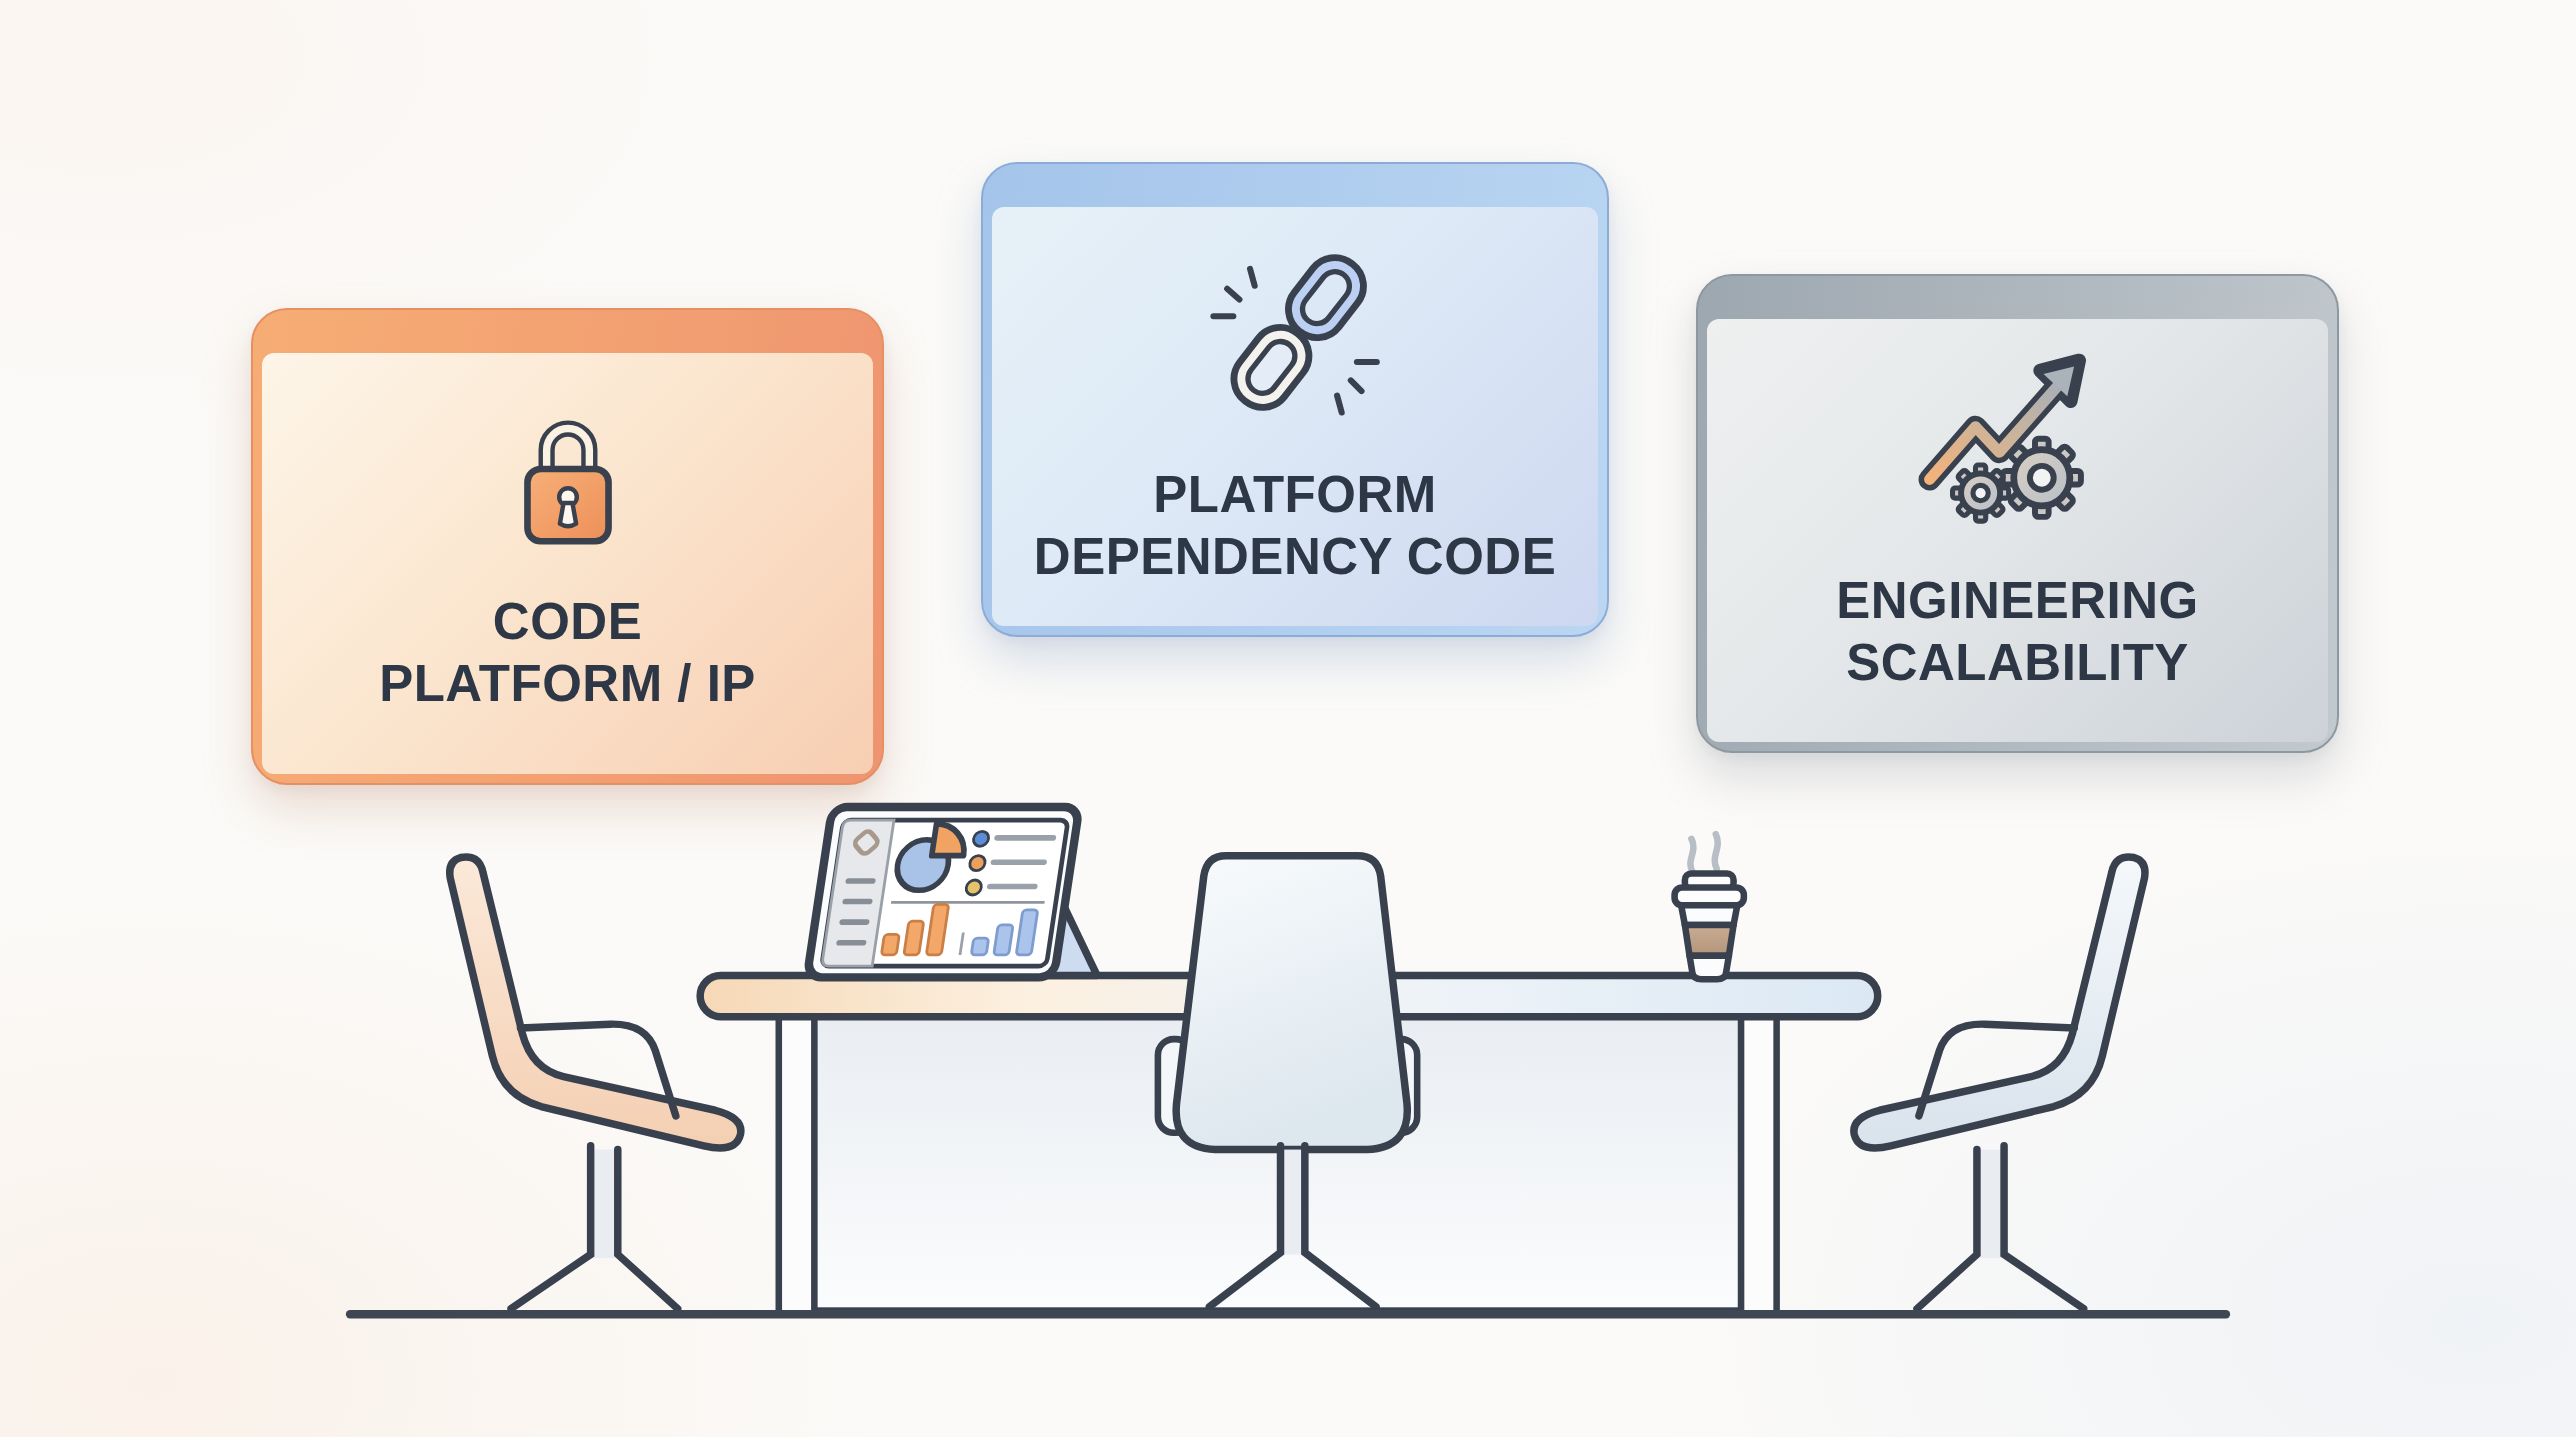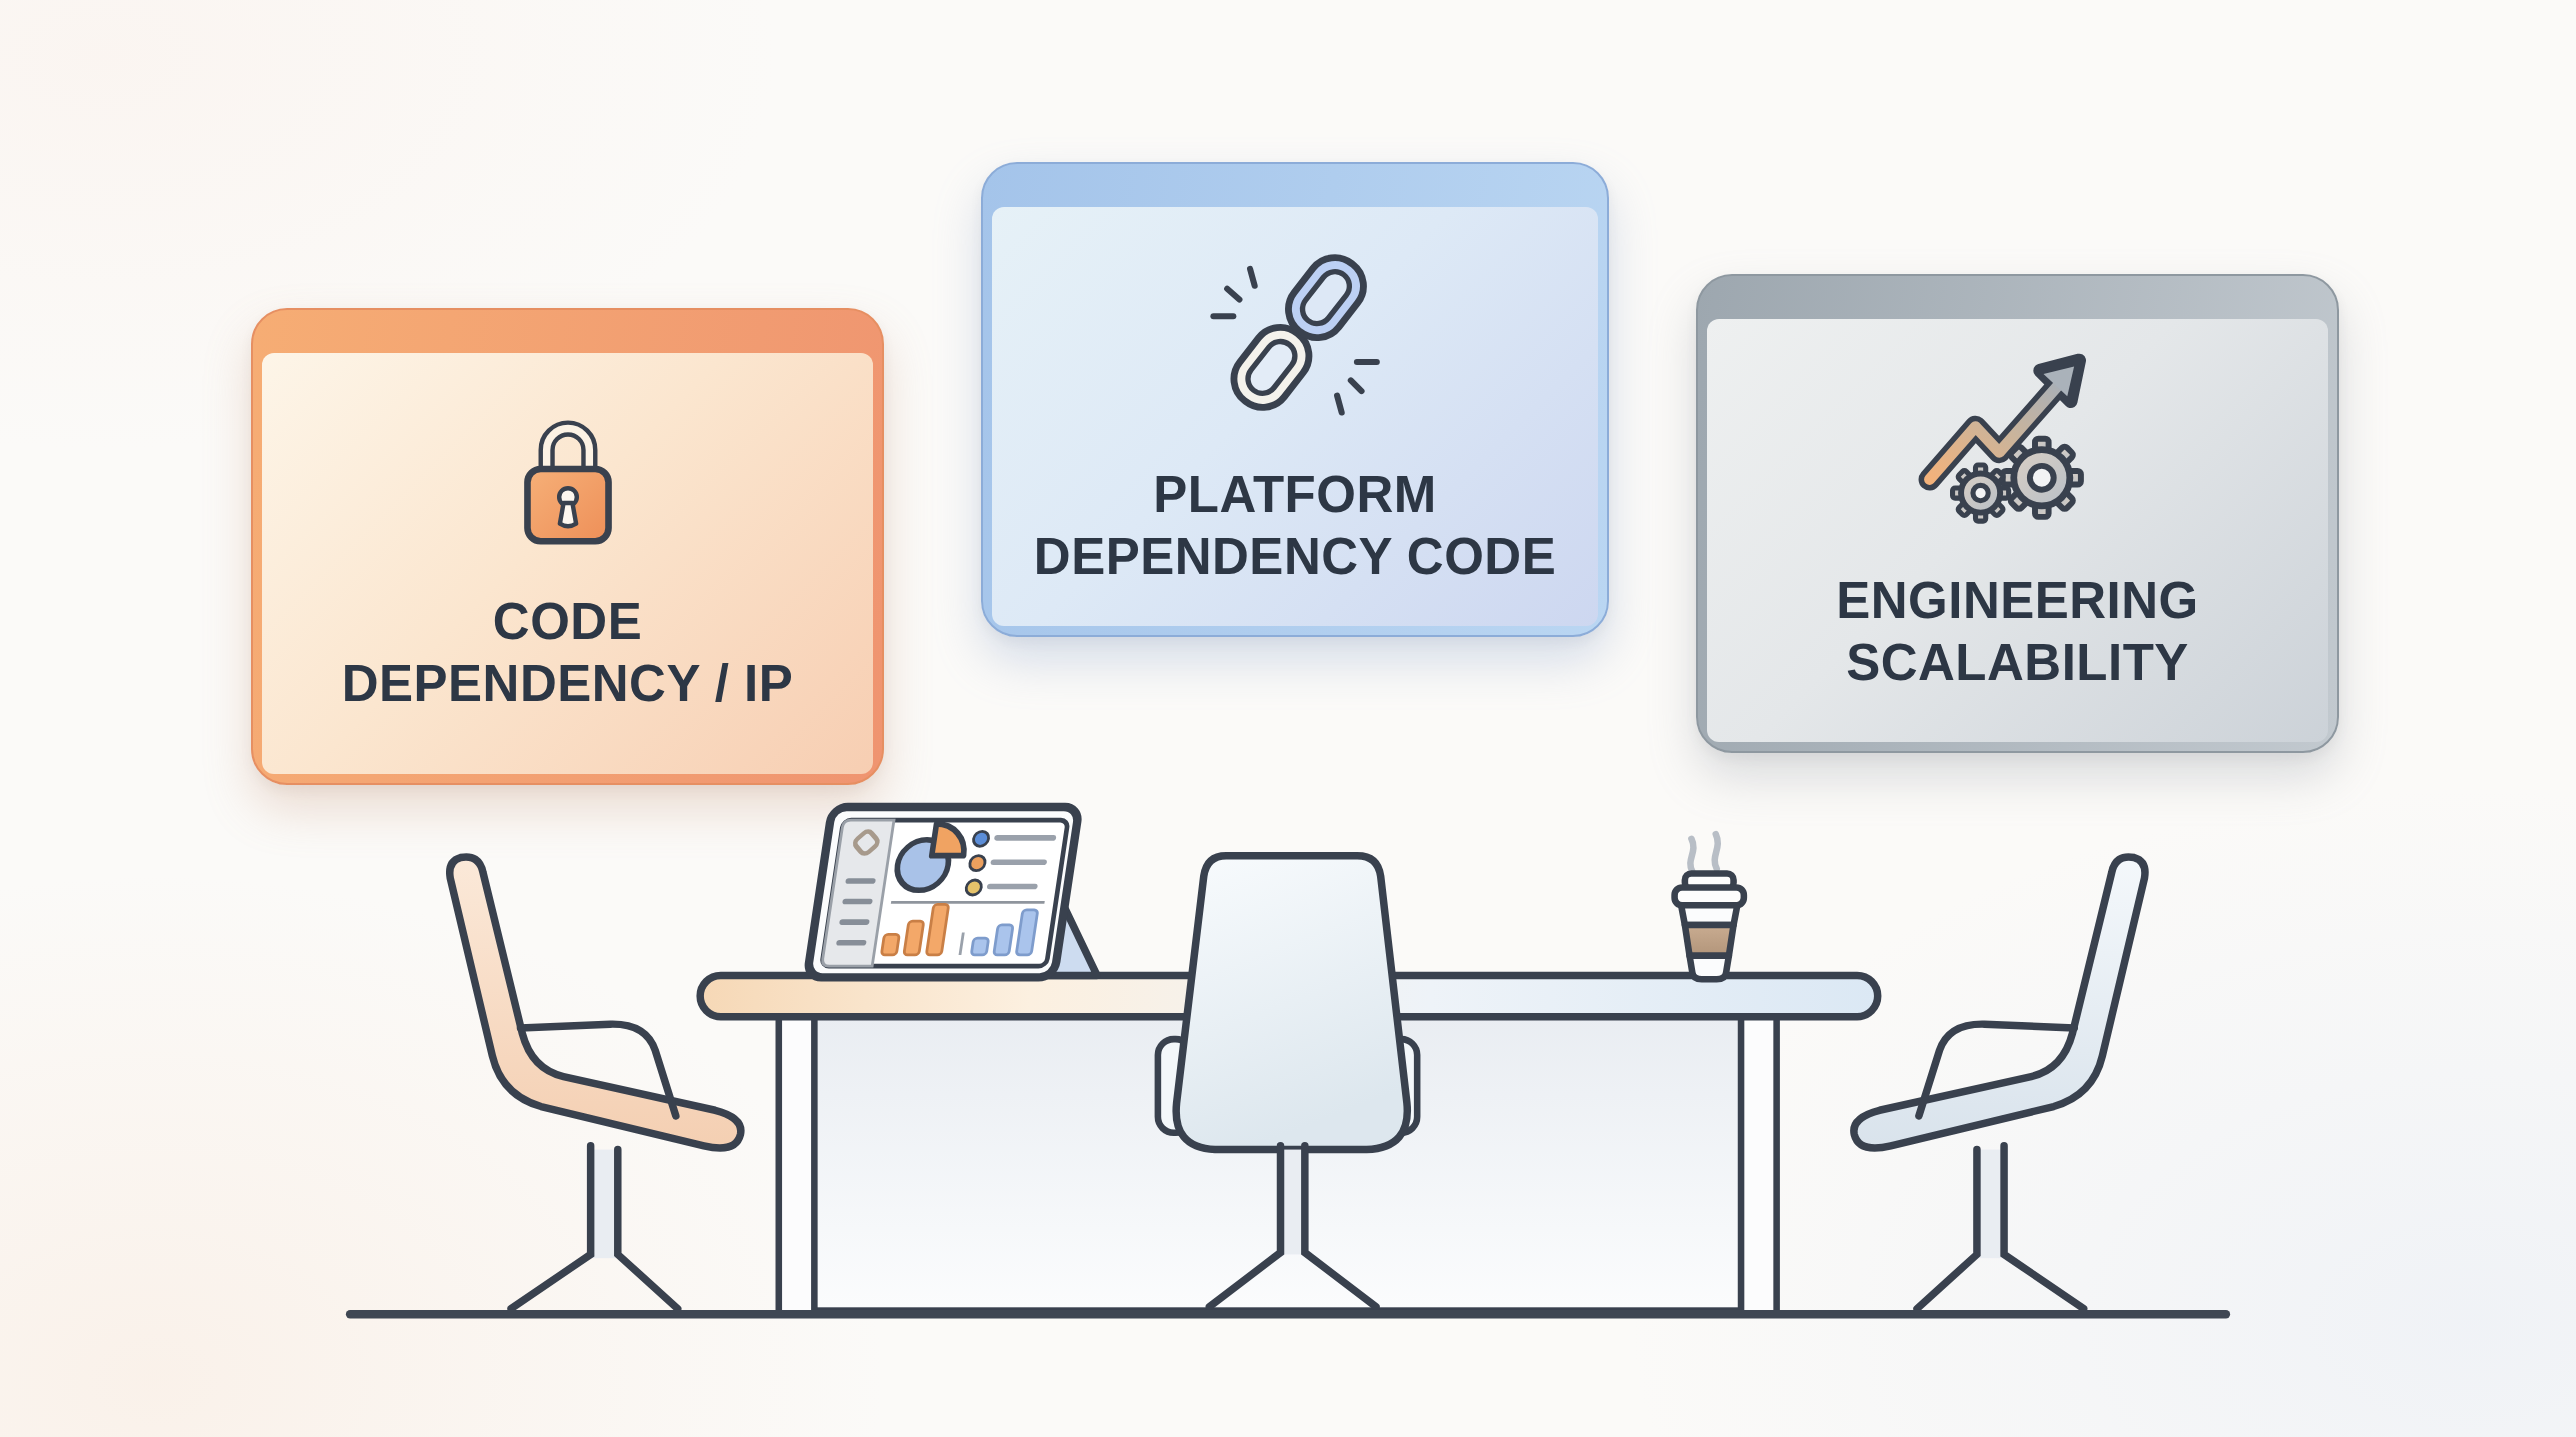--- a/index.html
+++ b/index.html
@@ -54,21 +54,21 @@
           </linearGradient>
         </defs>
         <path d="M 66,112 V 70 A 29,29 0 0 1 124,70 V 112" fill="none" stroke="#39414e" stroke-width="22" stroke-linecap="round"></path>
         <path d="M 66,112 V 70 A 29,29 0 0 1 124,70 V 112" fill="none" stroke="#fcf2e4" stroke-width="10" stroke-linecap="round"></path>
         <rect x="40" y="96" width="110" height="98" rx="18" fill="url(#lockGrad)" stroke="#39414e" stroke-width="9"></rect>
         <circle cx="95" cy="134" r="12" fill="#fdf7ef" stroke="#39414e" stroke-width="6"></circle>
         <path d="M 89,142 L 101,142 L 106,170 Q 95,177 84,170 Z" fill="#fdf7ef" stroke="#39414e" stroke-width="6" stroke-linejoin="round"></path>
       </svg>
       <div class="card-label">
         <span>CODE</span>
-        <span>DEPENDENCY / IP</span>
+        <span>PLATFORM / IP</span>
       </div>
     </div>
   </section>
 
   <section class="card card-2">
     <div class="card-body">
       <svg class="icon icon-link" width="183" height="187" viewBox="0 0 235 245">
         <g transform="rotate(38 118 122)">
           <rect x="81" y="118" width="74" height="112" rx="36" fill="#f4f2ec" stroke="#39414e" stroke-width="9"></rect>
           <rect x="99" y="136" width="38" height="76" rx="19" fill="#e3ecf7" stroke="#39414e" stroke-width="7"></rect>

